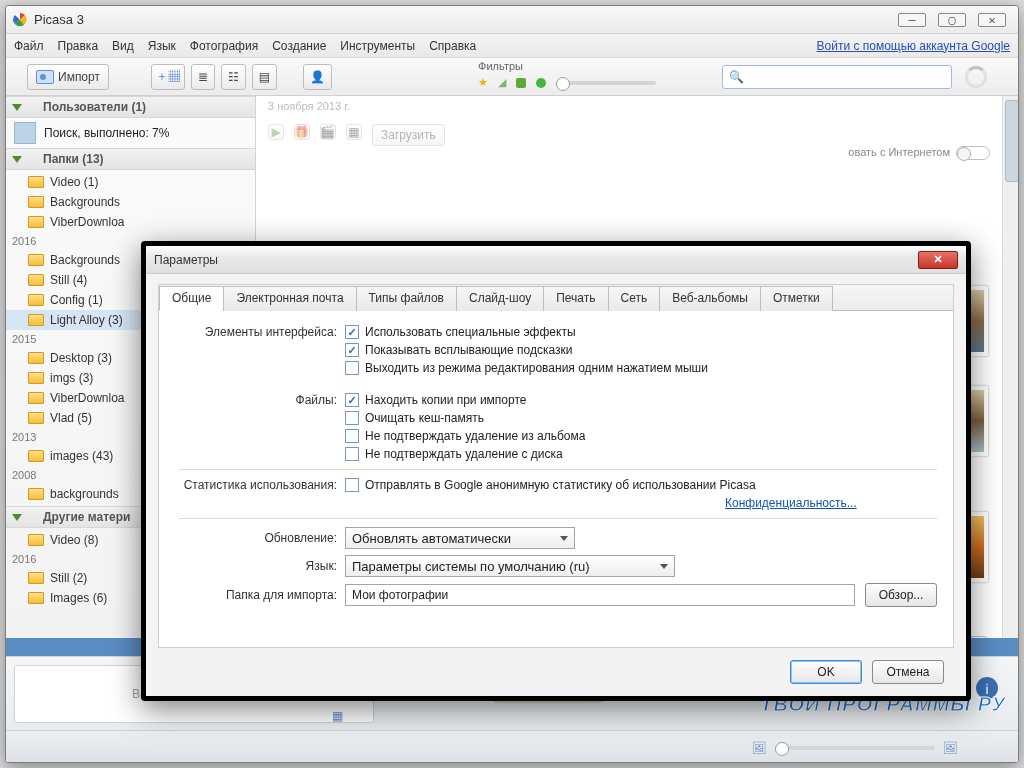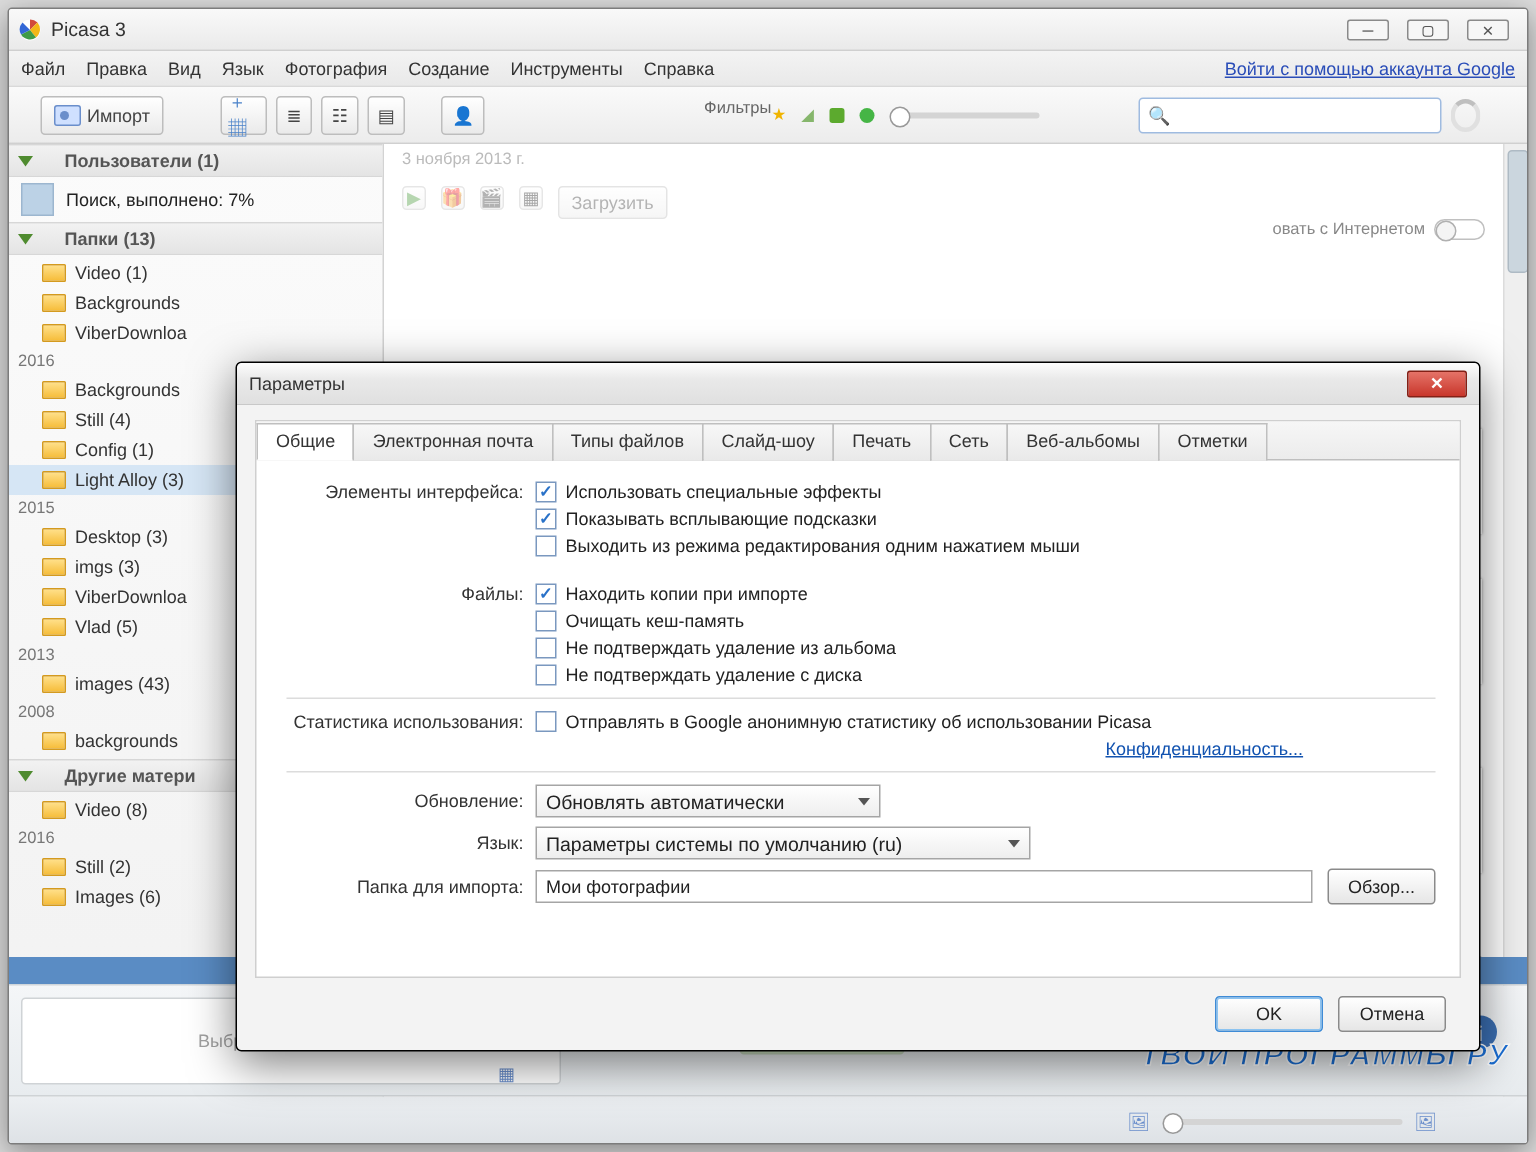--- a/index.html
+++ b/index.html
@@ -11,21 +11,21 @@
   .winbtns{display:flex;gap:12px;margin-right:6px;}
   .winbtn{width:28px;height:14px;border:1px solid #8a8a8a;border-radius:2px;display:flex;align-items:center;justify-content:center;font-family:monospace;font-size:12px;color:#555;background:#f6f6f6;}
   .menubar{height:24px;background:linear-gradient(#f3f3f3,#e9e9e9);border-bottom:1px solid #d9d9d9;display:flex;align-items:center;padding:0 8px;gap:14px;font-size:12px;color:#333;}
   .menubar .mnu{cursor:default;}
   .menubar .login{margin-left:auto;color:#2a4db8;text-decoration:underline;font-size:12px;}
   .toolbar{height:38px;background:linear-gradient(#fafafa,#ececec);border-bottom:1px solid #d0d0d0;display:flex;align-items:center;padding:0 21px;gap:6px;}
   .tbtn{height:26px;border:1px solid #bdbdbd;background:linear-gradient(#fff,#eaeaea);border-radius:3px;display:flex;align-items:center;padding:0 8px;font-size:12px;color:#444;}
   .icon-cam{width:18px;height:14px;border:1px solid #6a8ecb;background:#cfe0ff;border-radius:2px;position:relative;margin-right:4px;}
   .icon-cam:after{content:"";position:absolute;left:3px;top:3px;width:6px;height:6px;background:#6a8ecb;border-radius:50%;}
   .icon-small{width:16px;height:16px;display:inline-flex;align-items:center;justify-content:center;border:1px solid #c2c2c2;background:linear-gradient(#fff,#eee);border-radius:3px;}
-  .filters{margin-left:140px;display:flex;font-size:11px;color:#666;}
+  .filters{margin-left:140px;display:flex;flex-direction:column;font-size:11px;color:#666;}
   .filters .row{display:flex;gap:10px;align-items:center;}
   .star{color:#f0b400;}
   .green{width:10px;height:10px;background:#5caa2e;border-radius:2px;}
   .pin{width:10px;height:10px;background:#45b545;border-radius:50%;}
   .slider{width:100px;height:4px;background:#d4d4d4;border-radius:2px;position:relative;}
   .slider:after{content:"";position:absolute;left:0;top:-4px;width:12px;height:12px;background:#fff;border:1px solid #999;border-radius:50%;}
   .search{margin-left:60px;display:flex;align-items:center;border:1px solid #9fbbe0;border-radius:3px;background:#fff;height:24px;width:230px;padding:0 6px;}
   .mag{color:#6e8ebc;margin-right:4px;}
   .throbber{margin-left:auto;margin-right:10px;width:22px;height:22px;border:3px solid #e0e0e0;border-top-color:#bfbfbf;border-radius:50%;}
 
@@ -70,21 +70,21 @@
   .gbtn{width:110px;height:36px;background:linear-gradient(#a9d982,#85c454);border:1px solid #6fa646;border-radius:3px;opacity:.55;}
   .botright{position:absolute;right:20px;top:20px;display:flex;gap:30px;align-items:center;}
   .round{width:22px;height:22px;border-radius:50%;display:flex;align-items:center;justify-content:center;font-size:14px;}
 
   .blue-bar{position:absolute;left:0;right:0;bottom:108px;height:18px;background:linear-gradient(#5a8cc4,#5a8cc4);}
   .veryfoot{position:absolute;left:0;right:0;bottom:0;height:34px;background:linear-gradient(#eceff2,#dde1e5);border-top:1px solid #cfd3d6;display:flex;align-items:center;}
   .vf-slider{margin-left:auto;margin-right:60px;display:flex;align-items:center;gap:8px;}
   .watermark{position:absolute;right:12px;bottom:48px;font-family:Arial,sans-serif;font-size:20px;font-weight:bold;font-style:italic;color:#1a6fd6;-webkit-text-stroke:1px #fff;letter-spacing:1px;}
 
   
-  .dialog{position:absolute;left:135px;top:145px;width:830px;height:460px;background:#f3f3f3;border:1px solid #000000;border-radius:4px;box-shadow:0 8px 30px rgba(0,0,0,.5);margin-left:16px;}
+  .dialog{position:absolute;left:135px;top:145px;width:830px;height:460px;background:#f3f3f3;border:5px solid #000000;border-radius:4px;box-shadow:0 8px 30px rgba(0,0,0,.5);}
   .dlg-title{height:28px;background:linear-gradient(#fdfdfd,#e9e9e9 40%,#e0e0e0);border-bottom:1px solid #c8c8c8;display:flex;align-items:center;padding:0 8px;border-radius:4px 4px 0 0;}
   .dlg-title .txt{font-size:12px;color:#333;}
   .dlg-close{margin-left:auto;width:40px;height:18px;background:linear-gradient(#e57368,#c8362b);border:1px solid #832016;border-radius:2px;color:#fff;display:flex;align-items:center;justify-content:center;font-size:11px;font-weight:bold;}
   .dlg-body{position:absolute;left:12px;right:12px;top:38px;bottom:48px;background:#fff;border:1px solid #cfcfcf;}
   .tabs{height:26px;display:flex;border-bottom:1px solid #bfbfbf;background:linear-gradient(#f6f6f6,#ececec);}
   .tab{padding:4px 12px;border:1px solid #bfbfbf;border-bottom:none;margin-right:-1px;background:linear-gradient(#f7f7f7,#e9e9e9);font-size:12px;color:#333;position:relative;top:1px;}
   .tab.active{background:#fff;border-bottom:1px solid #fff;}
   .dlg-content{padding:10px 16px 10px 0;height:calc(100% - 26px);overflow:hidden;}
   .row{display:flex;align-items:center;margin:4px 0;}
   .lab{width:186px;text-align:right;padding-right:8px;color:#333;}

